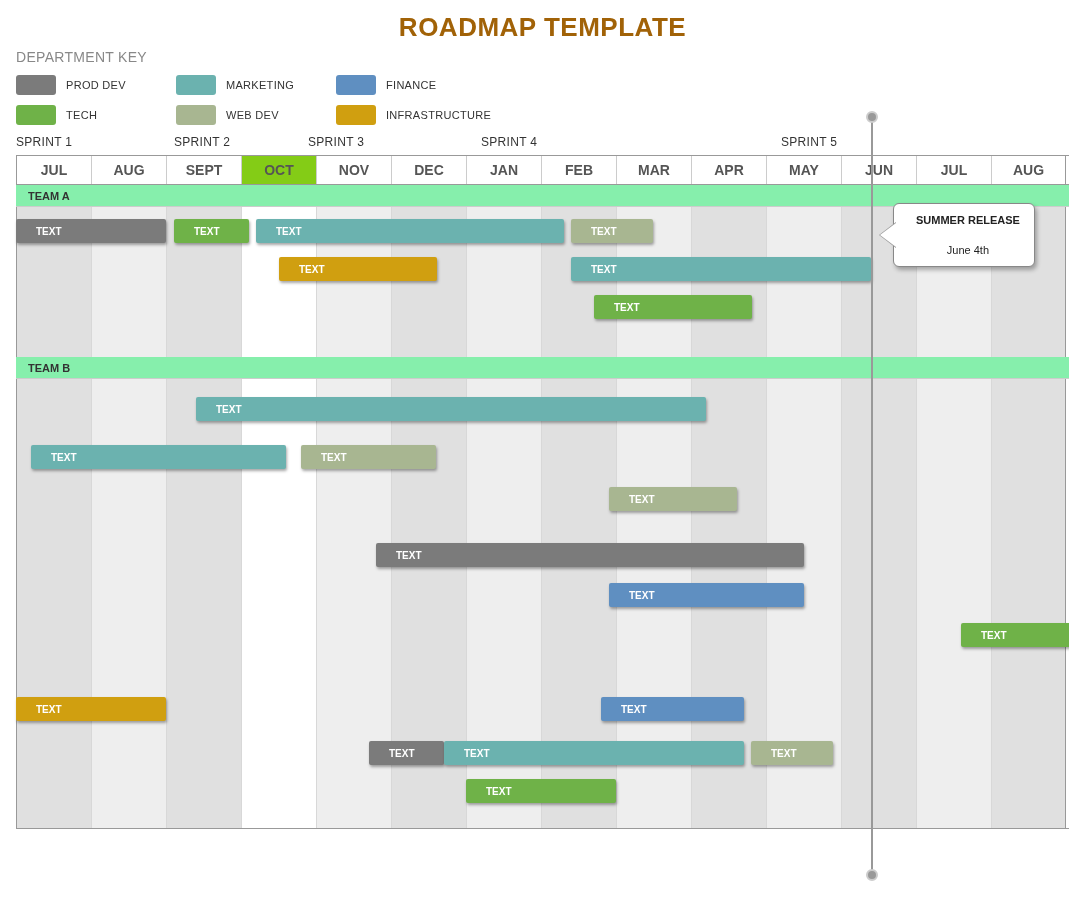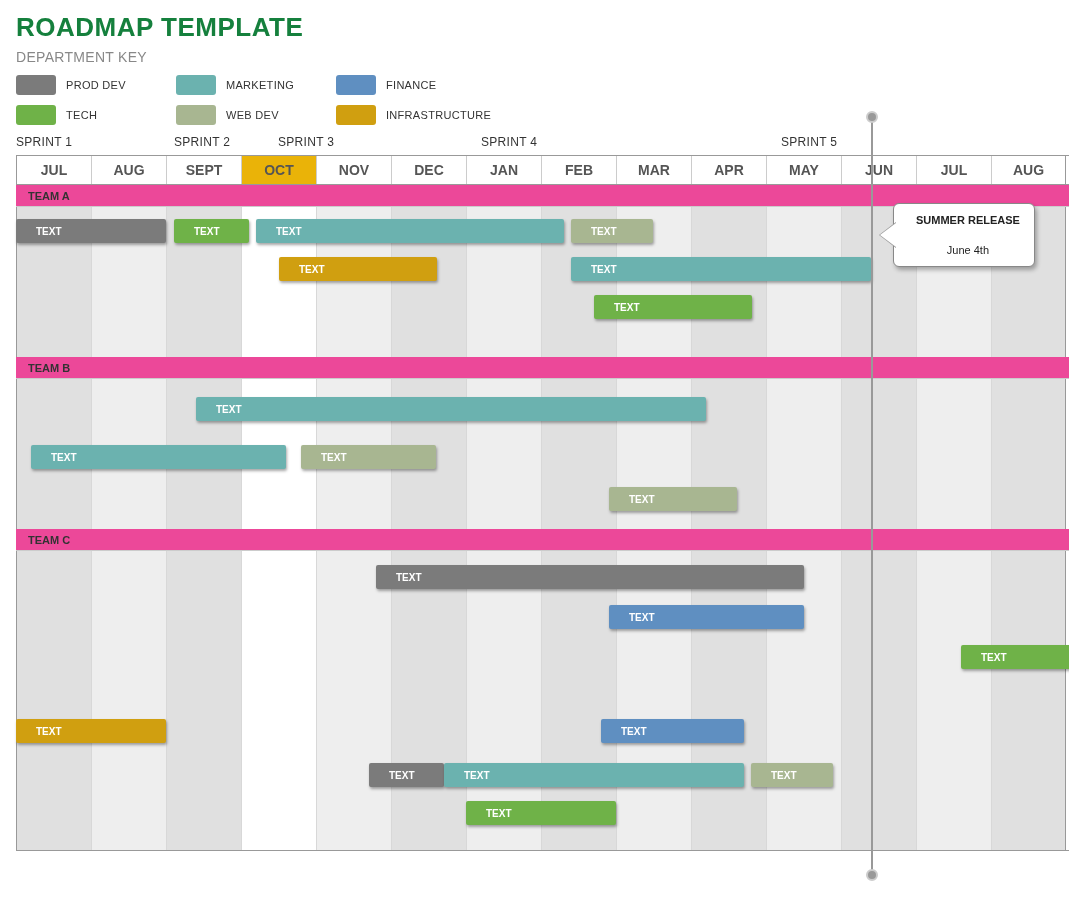--- a/index.html
+++ b/index.html
@@ -1,37 +1,37 @@
 <!DOCTYPE html>
 <html><head>
 <meta charset="utf-8">
 <style>
   * { box-sizing: border-box; margin: 0; padding: 0; font-family: "Century Gothic", "Futura", Arial, sans-serif; }
   body { background: #fff; width: 1069px; height: 905px; position: relative; overflow: hidden; }
   .container { padding: 12px 0 0 16px; position: relative; }
 
-  .title { font-size: 26px; font-weight: 700; color: #15803d; letter-spacing: 0.5px; }
+  .title { font-size: 26px; font-weight: 700; color: #a16207; letter-spacing: 0.5px; text-align: center; }
   .subtitle { font-size: 14px; color: #888; margin-top: 6px; letter-spacing: 0.3px; }
 
   .legend { margin-top: 10px; }
   .legend-row { display: flex; gap: 10px; margin-bottom: 10px; align-items: center; }
   .legend-item { display: flex; align-items: center; gap: 10px; width: 150px; }
   .swatch { width: 40px; height: 20px; border-radius: 3px; }
   .legend-label { font-size: 11px; color: #333; letter-spacing: 0.3px; }
 
   .timeline { position: relative; height: 720px; }
   .sprints { position: relative; height: 20px; }
   .sprint { position: absolute; font-size: 12px; color: #333; letter-spacing: 0.3px; top:0; }
   .months-header { display: flex; height: 30px; border-top: 1px solid #999; border-bottom: 1px solid #999; }
   .month-cell { width: 75px; border-left: 1px solid #ccc; display:flex; align-items:center; justify-content:center; font-size:14px; color:#555; font-weight:700; }
   .month-cell.first { border-left: 1px solid #999; }
   .month-cell.last { border-right: 1px solid #999; }
 
   .team-section { position: relative; }
-  .team-header { height: 22px; border-bottom: 1px solid #ccc; display:flex; align-items:center; padding-left:12px; font-size:11px; font-weight:700; color:#333; background:#ec4899; }
+  .team-header { height: 22px; border-bottom: 1px solid #ccc; display:flex; align-items:center; padding-left:12px; font-size:11px; font-weight:700; color:#333; background:#86efac; }
   .lanes { position: relative; }
   .grid-row { display:flex; height:100%; position:absolute; inset:0; z-index:0; }
   .grid-cell { width:75px; border-left:1px solid #d8d8d8;}
   .grid-cell.alt { background:#e0e0e0; }
   .grid-cell.normal { background:#eeeeee; }
   .grid-cell.white { background:#fff; }
   .lanes > .grid-row .grid-cell:first-child { border-left:1px solid #999; }
   .lanes > .grid-row .grid-cell:last-child { border-right:1px solid #999; }
 
   .task { position:absolute; height:24px; border-radius:2px; box-shadow:1px 2px 3px rgba(0,0,0,0.35); display:flex; align-items:center; padding-left:20px; font-size:10px; font-weight:700; color:#fff; z-index:2; }
@@ -81,30 +81,30 @@
         <div class="legend-label">INFRASTRUCTURE</div>
       </div>
     </div>
   </div>
 
   <div class="timeline">
 
     <div class="sprints">
       <div class="sprint" style="left:0px">SPRINT 1</div>
       <div class="sprint" style="left:158px">SPRINT 2</div>
-      <div class="sprint" style="left:262px">SPRINT 3</div>
+      <div class="sprint" style="left:292px">SPRINT 3</div>
       <div class="sprint" style="left:465px">SPRINT 4</div>
       <div class="sprint" style="left:765px">SPRINT 5</div>
     </div>
 
     <div class="months-header">
       <div class="month-cell first">JUL</div>
       <div class="month-cell">AUG</div>
       <div class="month-cell">SEPT</div>
-      <div class="month-cell" style="background:#eab308">OCT</div>
+      <div class="month-cell" style="background:#84cc16">OCT</div>
       <div class="month-cell">NOV</div>
       <div class="month-cell">DEC</div>
       <div class="month-cell">JAN</div>
       <div class="month-cell">FEB</div>
       <div class="month-cell">MAR</div>
       <div class="month-cell">APR</div>
       <div class="month-cell">MAY</div>
       <div class="month-cell">JUN</div>
       <div class="month-cell">JUL</div>
       <div class="month-cell last">AUG</div>
@@ -159,21 +159,20 @@
             <div class="grid-cell alt"></div>
         </div>
         <div class="task" style="left:180px;width:510px;top:18px;background:#6bb2af">TEXT</div>
         <div class="task" style="left:15px;width:255px;top:66px;background:#6bb2af">TEXT</div>
         <div class="task" style="left:285px;width:135px;top:66px;background:#a8b691">TEXT</div>
         <div class="task" style="left:593px;width:128px;top:108px;background:#a8b691">TEXT</div>
       </div>
     </div>
 
     <div class="team-section">
-      <div class="team-header">TEAM C</div>
       <div class="lanes" style="height:150px">
         <div class="grid-row">
           <div class="grid-cell alt"></div>
             <div class="grid-cell normal"></div>
             <div class="grid-cell alt"></div>
           <div class="grid-cell white"></div>
             <div class="grid-cell normal"></div>
             <div class="grid-cell alt"></div>
           <div class="grid-cell normal"></div>
             <div class="grid-cell alt"></div>

